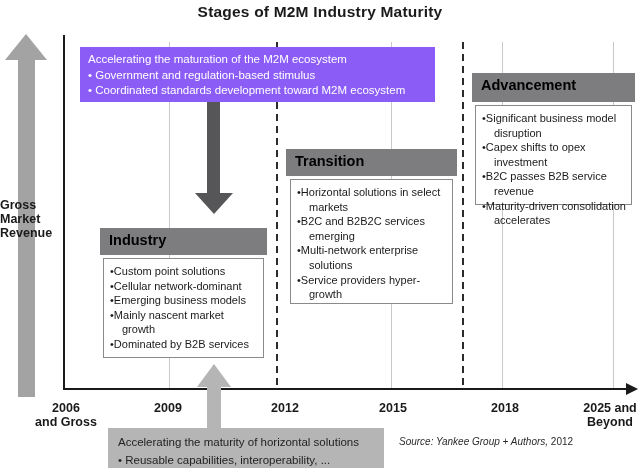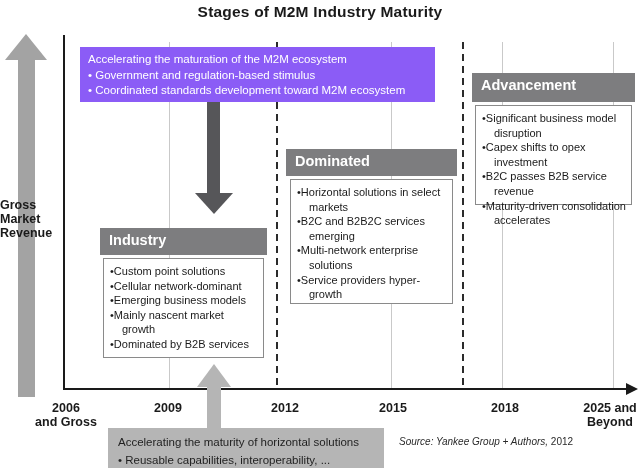--- a/index.html
+++ b/index.html
@@ -22,21 +22,21 @@
   .grow-head{left:5px;top:34px;width:0;height:0;border-left:21px solid transparent;border-right:21px solid transparent;border-bottom:26px solid #a3a3a3;}
   .y-label{left:0;top:198px;width:66px;text-align:left;font-size:12.5px;font-weight:bold;line-height:14px;}
   
   .top-callout{left:80px;top:47px;width:355px;height:55px;background:#8b5cf6;color:#ffffff;
     font-size:11.5px;line-height:15.5px;padding:5px 0 0 8px;box-sizing:border-box;z-index:3;}
   .top-callout .b::before{content:"\2022  ";}
   
   .down-shaft{left:207px;top:101px;width:13px;height:92px;background:#565659;z-index:2;}
   .down-head{left:195px;top:193px;width:0;height:0;border-left:19px solid transparent;border-right:19px solid transparent;border-top:21px solid #565659;z-index:2;}
   
-  .stage-header{height:27px;background:#7d7d7f;color:#ffffff;font-size:14.5px;font-weight:bold;
+  .stage-header{height:27px;background:#7d7d7f;color:#000000;font-size:14.5px;font-weight:bold;
     padding:4px 0 12px 9px;box-sizing:border-box;z-index:3;}
   .stage-body{background:#ffffff;border:1.5px solid #8a8a8a;box-sizing:border-box;
     font-size:11px;line-height:14.6px;padding:5px 4px 0 6px;z-index:3;}
   .stage-body .b{padding-left:12px;text-indent:-12px;}
   .stage-body .b::before{content:"\2022 ";}
   .hdr-emergent{left:100px;top:228px;width:167px;}
   .body-emergent{left:103px;top:258px;width:161px;height:100px;}
   .hdr-transition{left:286px;top:149px;width:171px;}
   .body-transition{left:290px;top:179px;width:163px;height:125px;}
   .hdr-advancement{left:472px;top:73px;width:163px;height:29px;}
@@ -91,21 +91,21 @@
 
   <div class="abs stage-header hdr-emergent">Industry</div>
   <div class="abs stage-body body-emergent">
     <div class="b">Custom point solutions</div>
     <div class="b">Cellular network-dominant</div>
     <div class="b">Emerging business models</div>
     <div class="b">Mainly nascent market growth</div>
     <div class="b">Dominated by B2B services</div>
   </div>
 
-  <div class="abs stage-header hdr-transition">Dominated</div>
+  <div class="abs stage-header hdr-transition">Transition</div>
   <div class="abs stage-body body-transition">
     <div class="b">Horizontal solutions in select markets</div>
     <div class="b">B2C and B2B2C services emerging</div>
     <div class="b">Multi-network enterprise solutions</div>
     <div class="b">Service providers hyper-growth</div>
   </div>
 
   <div class="abs stage-header hdr-advancement">Advancement</div>
   <div class="abs stage-body body-advancement">
     <div class="b">Significant business model disruption</div>

